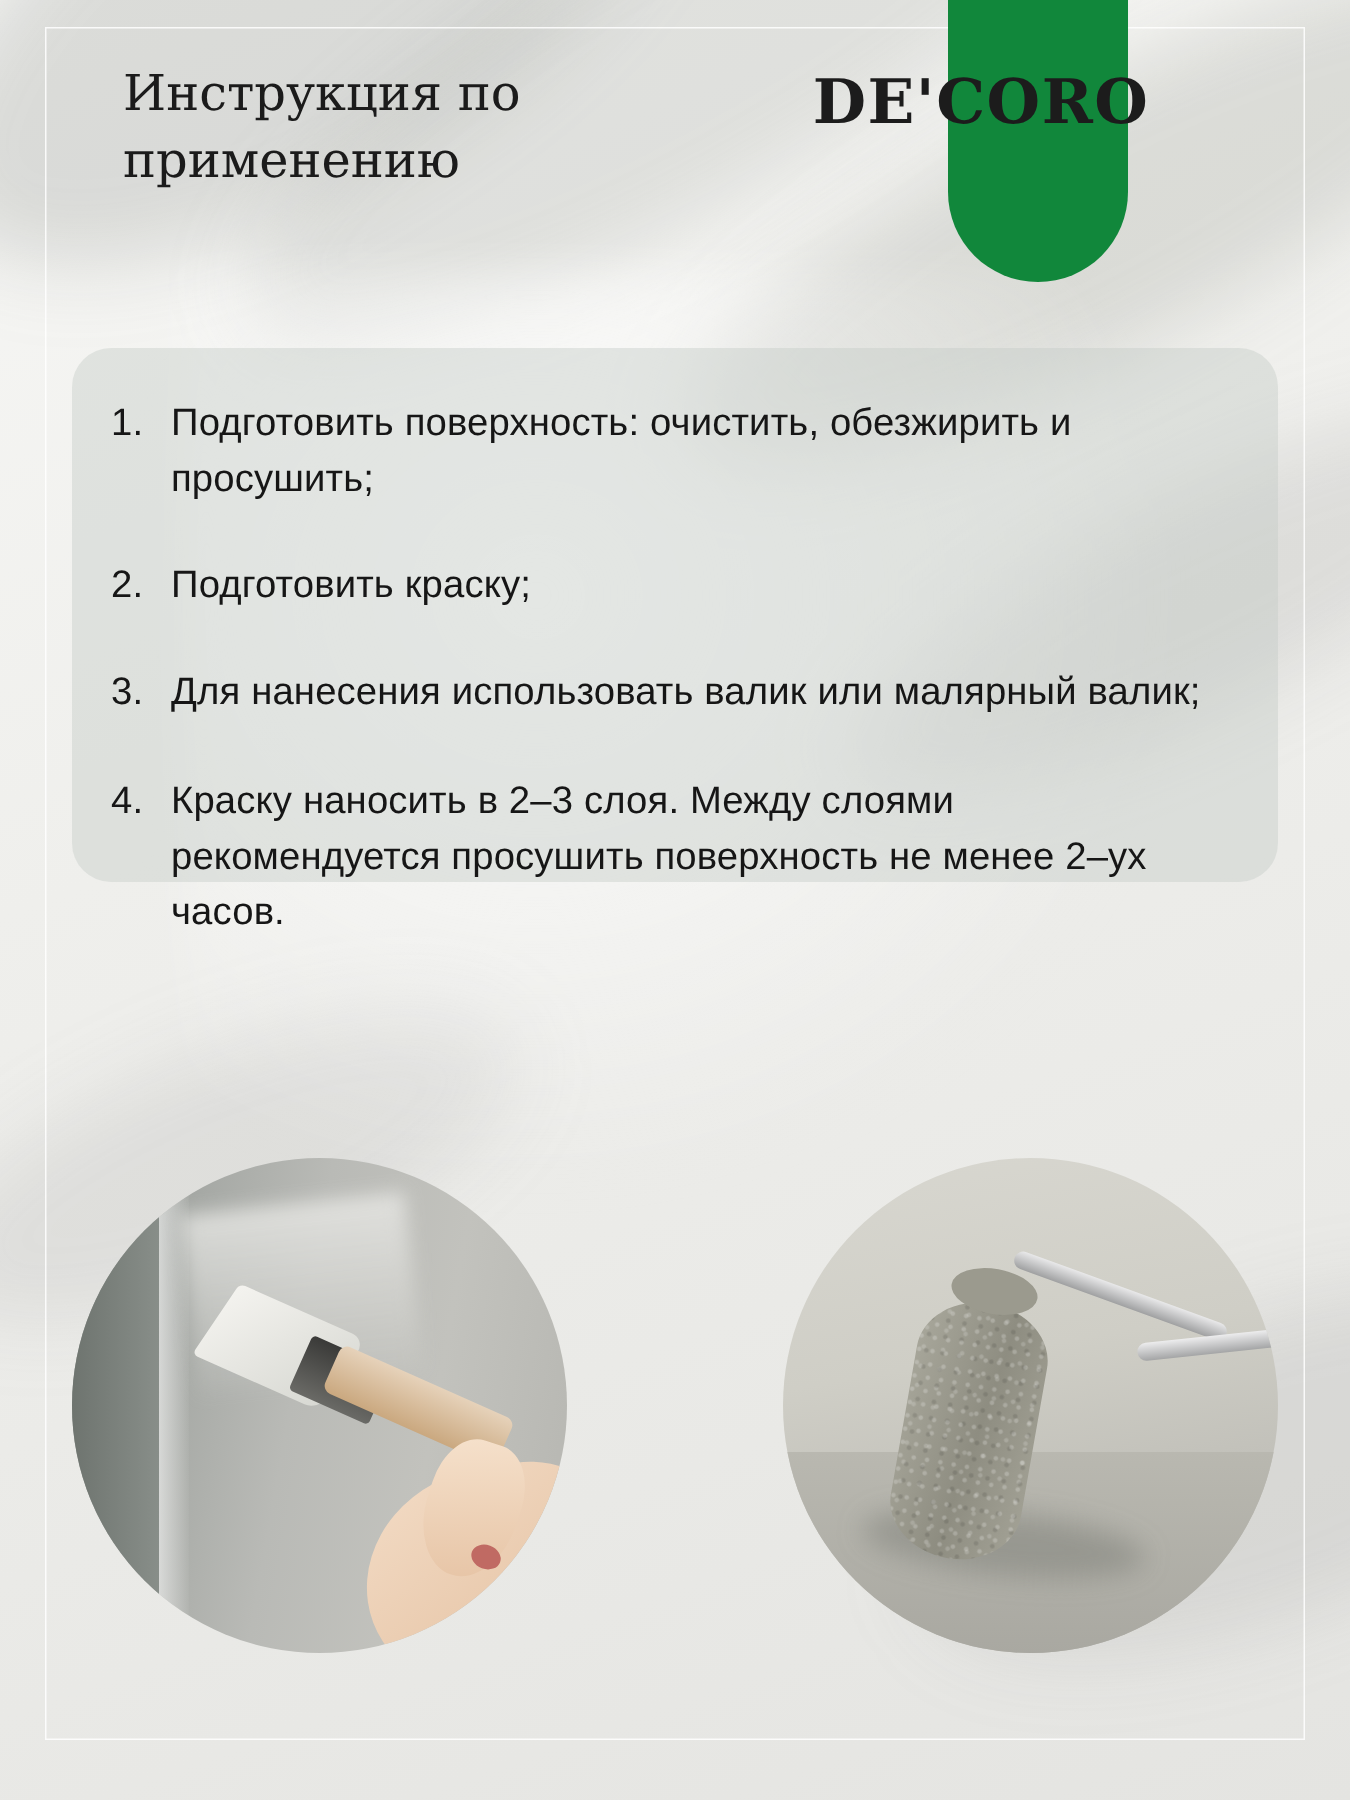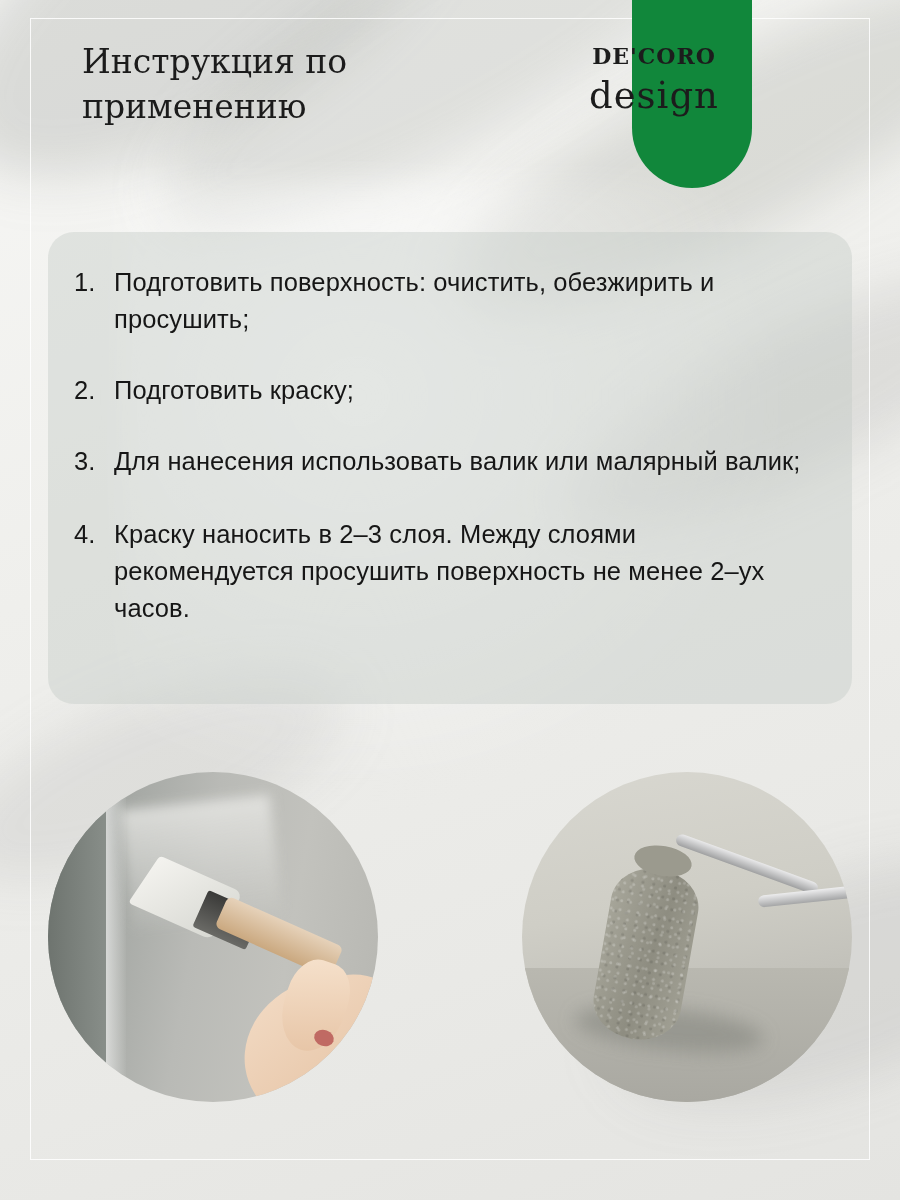--- a/index.html
+++ b/index.html
@@ -106,21 +106,21 @@
     position: absolute;
     right: 96px;
     top: 44px;
     width: 300px;
     text-align: center;
     color: #1c1c1c;
     line-height: 1.18;
   }
   .brand .line1 {
     font-family: "DejaVu Serif", serif;
-    font-size: 22px;
+    font-size: 41px;
     letter-spacing: 1px;
     font-weight: 700;
   }
   .brand .line2 {
     font-family: "DejaVu Serif", serif;
     font-size: 37px;
     letter-spacing: 1px;
     font-weight: 400;
     margin-top: 4px;
   }
@@ -137,21 +137,21 @@
     color: #1b1b1b;
     font-weight: 400;
   }
 
   
   .steps-panel {
     position: absolute;
     left: 48px;
     top: 232px;
     width: 804px;
-    height: 472px;
+    height: 356px;
     background: rgba(196,202,198,0.42);
     border-radius: 26px;
     box-sizing: border-box;
     padding: 32px 40px 0 20px;
   }
   ol.steps {
     margin: 0;
     padding: 0 0 0 46px;
     list-style: none;
     counter-reset: step;
@@ -344,21 +344,20 @@
   <div class="bg-shadow bg-s5"></div>
   <div class="bg-shadow bg-s6"></div>
   <div class="bg-glow"></div>
 
   <div class="card"></div>
 
   <div class="green-tab"></div>
 
   <div class="brand">
     <div class="line1">DE'CORO</div>
-    <div class="line2">design</div>
   </div>
 
   <div class="title">Инструкция по применению</div>
 
   <div class="steps-panel">
     <ol class="steps">
       <li>Подготовить поверхность: очистить, обезжирить и просушить;</li>
       <li>Подготовить краску;</li>
       <li>Для нанесения использовать валик или малярный валик;</li>
       <li>Краску наносить в 2–3 слоя. Между слоями рекомендуется просушить поверхность не менее 2–ух часов.</li>

